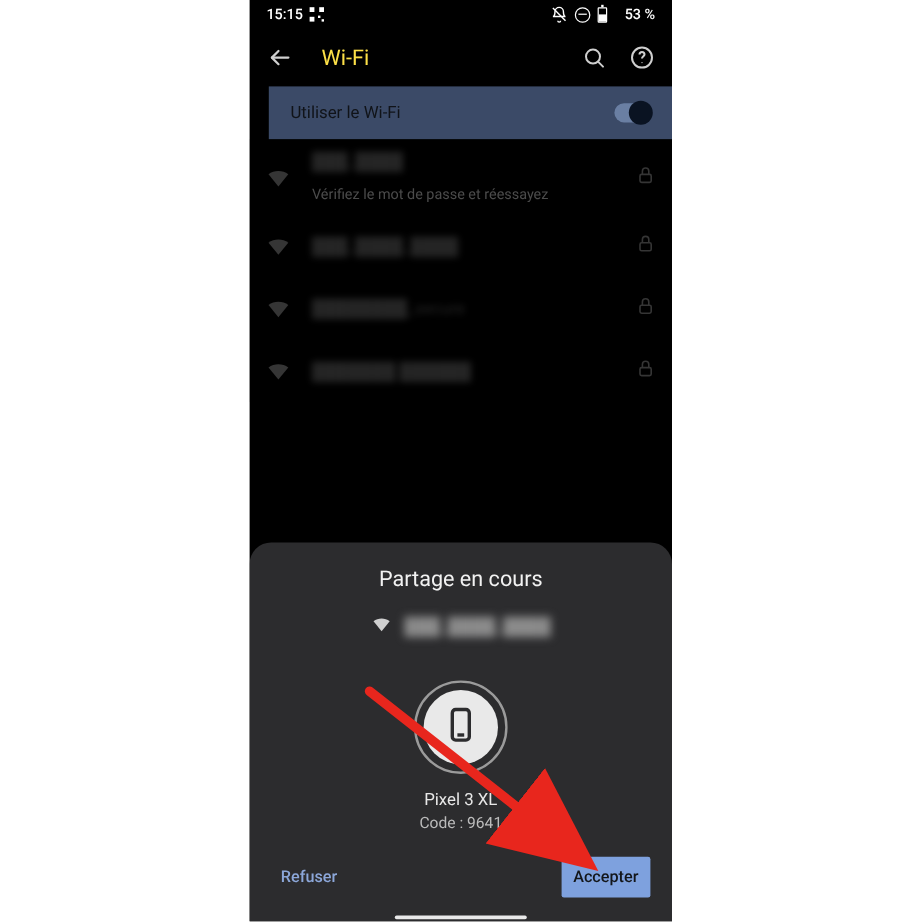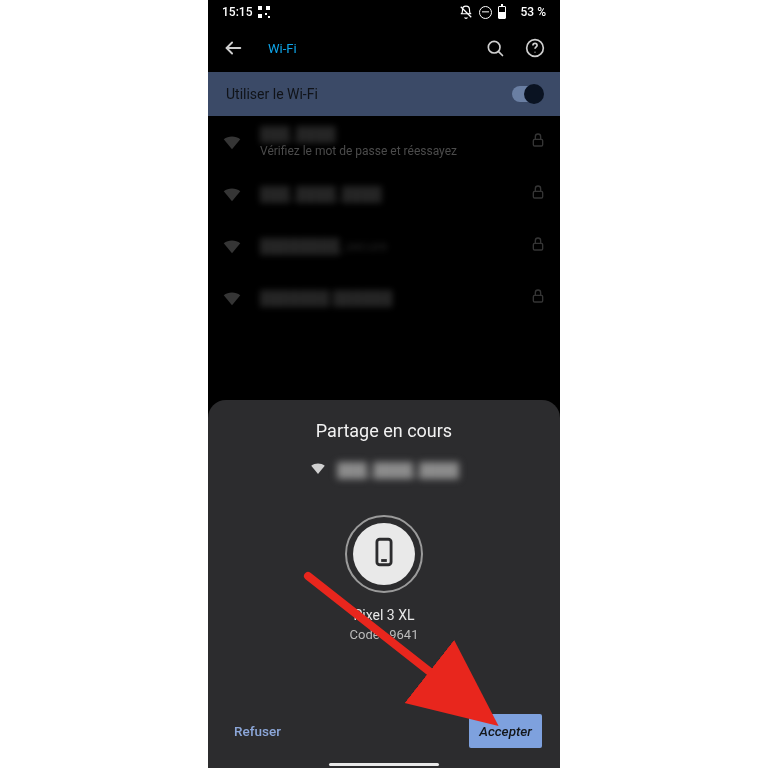--- a/index.html
+++ b/index.html
@@ -54,31 +54,32 @@
   .batt-icon::before{content:"";position:absolute;top:-3px;left:2px;width:2px;height:2px;background:#fff;}
   .batt-fill{width:100%;height:53%;background:#fff;}
 
   
   .appbar {
     height: 48px;
     display:flex;align-items:center;
     padding:0 10px;
     gap: 20px;
   }
-  .appbar .title{font-size:13px;color:#0ea5e9;flex:1;}
+  .appbar .title{font-size:18px;color:#fde047;flex:1;}
   .iconbtn{width:30px;height:30px;display:flex;align-items:center;justify-content:center;color:#cfcfcf;}
   .appbar-right{display:flex;gap:10px;}
 
   
   .wifi-toggle {
     background:#3b4a67;
     height:44px;
     display:flex;align-items:center;
     padding:0 18px;
     justify-content:space-between;
+    margin-left:16px;
   }
   .wifi-toggle .label{font-size:14px;color:#101318;}
   .switch{width:30px;height:16px;background:#6a7fa3;border-radius:10px;position:relative;}
   .switch::after{content:"";position:absolute;right:-2px;top:-2px;width:20px;height:20px;border-radius:50%;background:#0a1322;}
 
   
   .list {
     position:relative;
   }
   .list::after{
@@ -89,32 +90,32 @@
   }
   .network{
     display:flex;align-items:center;
     padding:10px 14px 10px 10px;
     gap:14px;
     min-height:52px;
   }
   .network .wifi-ico{width:28px;display:flex;justify-content:center;color:#565656;}
   .net-text{flex:1;min-width:0;}
   .ssid{font-size:14px;color:#3c3c3c;filter:blur(3px);}
-  .sub{font-size:12px;color:#7a7a7a;margin-top:2px;}
+  .sub{font-size:12px;color:#7a7a7a;margin-top:12px;}
   .lock-ico{color:#565656;}
 
   
   .sheet {
     position:absolute;
     left:0;right:0;bottom:0;
     background:#2c2c2e;
     border-top-left-radius:18px;
     border-top-right-radius:18px;
     padding:20px 0 14px 0;
-    height:368px;
+    height:316px;
     display:flex;flex-direction:column;align-items:center;
   }
   .sheet-title{font-size:18px;color:#f2f2f2;font-weight:400;}
   .share-row{margin-top:18px;display:flex;align-items:center;gap:10px;color:#d0d0d0;}
   .share-row .ssid2{font-size:14px;color:#8c8c8c;filter:blur(3.5px);}
   .device-circle{
     margin-top:34px;
     width:78px;height:78px;border-radius:50%;
     border:2px solid #9b9b9b;
     display:flex;align-items:center;justify-content:center;
@@ -123,21 +124,21 @@
   .device-name{margin-top:14px;font-size:14px;color:#e8e8e8;}
   .device-code{margin-top:4px;font-size:13px;color:#bcbcbc;}
   .sheet-actions{
     margin-top:auto;
     width:100%;
     display:flex;justify-content:space-between;
     padding:0 18px 6px 18px;
   }
   .btn-flat{font-size:13.5px;font-weight:500;padding:9px 8px;}
   .btn-refuse{color:#8ca7d9;}
-  .btn-accept{color:#13161a;background:#7ea1de;border-radius:2px;padding:9px 10px;font-style:italic;}
+  .btn-accept{color:#13161a;background:#7ea1de;border-radius:2px;padding:9px 10px;}
 
   
   .navbar{position:absolute;left:0;right:0;bottom:2px;display:flex;justify-content:center;}
   .navpill{width:110px;height:3px;border-radius:3px;background:#e9e9e9;}
 
   
   .arrow-overlay{
     position:absolute;
     pointer-events:none;
     left:92px; top:568px;

